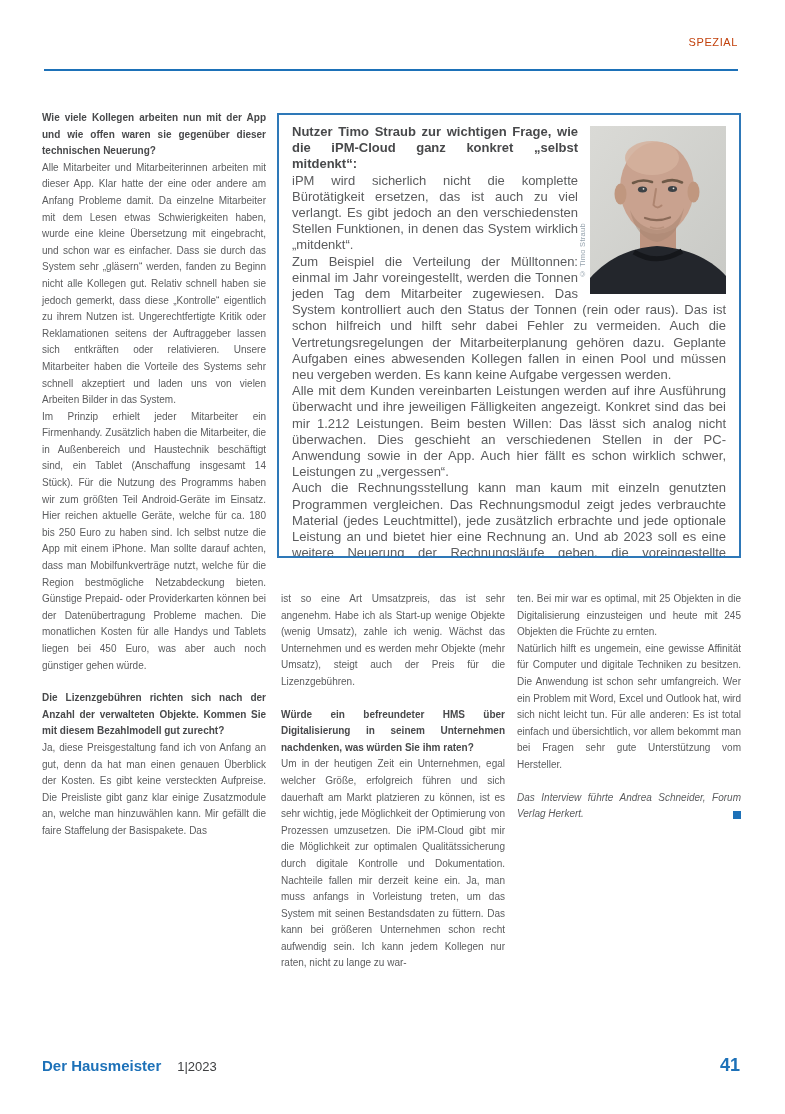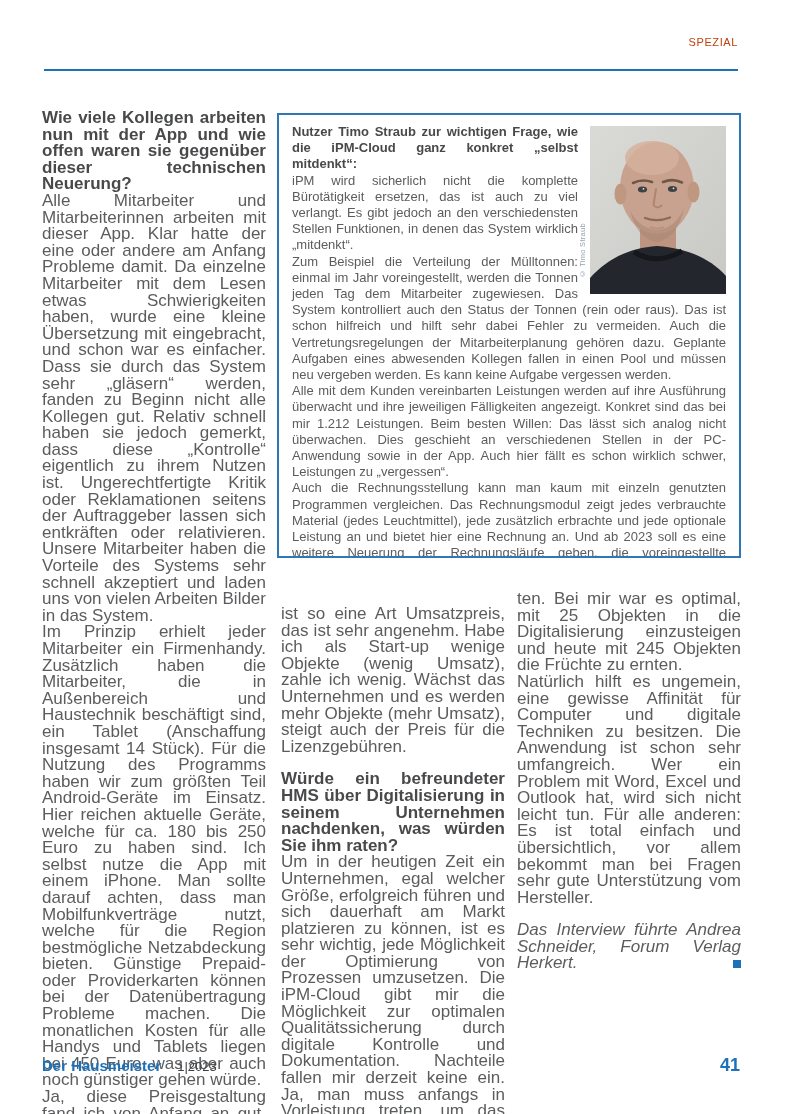--- a/index.html
+++ b/index.html
@@ -15,30 +15,30 @@
     position:absolute; top:36px; right:47px;
     font-size:11px; letter-spacing:0.6px; color:#c2410c;
   }
   .header-rule {
     position:absolute; top:69px; left:44px; width:694px; height:2px;
     background:#1d71b8;
   }
 
   
   .body-text, .question {
-    font-size:17px; line-height:16.6px; color:#5b5c5e;
+    font-size:10px; line-height:16.6px; color:#5b5c5e;
     text-align:justify; hyphens:manual;
   }
   p { margin:0; }
   .question { font-weight:bold; color:#48494b; margin-top:16px; }
   .section:first-child .question { margin-top:0; }
 
   
   .col-left  { position:absolute; left:42px;  top:110px; width:224px; }
-  .col-mid   { position:absolute; left:281px; top:591px; width:224px;margin-top:15px; }
+  .col-mid   { position:absolute; left:281px; top:591px; width:224px; }
   .col-right { position:absolute; left:517px; top:591px; width:224px; }
   .col-mid .question, .col-right .question { margin-top:16px; }
   .continuation { margin-top:0; }
 
   
   .infobox {
     position:absolute; left:277px; top:113px; width:464px; height:445px;
     border:2px solid #2e78b8; box-sizing:border-box;
     padding:9px 13px 8px 13px; background:#fff; overflow:hidden;
   }
@@ -86,20 +86,21 @@
 
   <div class="col-left">
     <div class="section">
       <p class="question">Wie viele Kollegen arbeiten nun mit der App und wie offen waren sie gegenüber dieser technischen Neuerung?</p>
       <p class="body-text">Alle Mitarbeiter und Mitarbeiterinnen arbeiten mit dieser App. Klar hatte der eine oder andere am Anfang Probleme damit. Da einzelne Mitarbeiter mit dem Lesen etwas Schwierigkeiten haben, wurde eine kleine Übersetzung mit eingebracht, und schon war es einfacher. Dass sie durch das System sehr „gläsern“ werden, fanden zu Beginn nicht alle Kollegen gut. Relativ schnell haben sie jedoch gemerkt, dass diese „Kontrolle“ eigentlich zu ihrem Nutzen ist. Ungerechtfertigte Kritik oder Reklamationen seitens der Auftraggeber lassen sich entkräften oder relativieren. Unsere Mitarbeiter haben die Vorteile des Systems sehr schnell akzeptiert und laden uns von vielen Arbeiten Bilder in das System.</p>
     </div>
     <div class="section">
       <p class="body-text">Im Prinzip erhielt jeder Mitarbeiter ein Firmenhandy. Zusätzlich haben die Mitarbeiter, die in Außenbereich und Haustechnik beschäftigt sind, ein Tablet (Anschaffung insgesamt 14 Stück). Für die Nutzung des Programms haben wir zum größten Teil Android-Geräte im Einsatz. Hier reichen aktuelle Geräte, welche für ca. 180 bis 250 Euro zu haben sind. Ich selbst nutze die App mit einem iPhone. Man sollte darauf achten, dass man Mobilfunkverträge nutzt, welche für die Region bestmögliche Netzabdeckung bieten. Günstige Prepaid- oder Providerkarten können bei der Datenübertragung Probleme machen. Die monatlichen Kosten für alle Handys und Tablets liegen bei 450 Euro, was aber auch noch günstiger gehen würde.</p>
     </div>
     <div class="section">
+      <p class="question">Die Lizenzgebühren richten sich nach der Anzahl der verwalteten Objekte. Kommen Sie mit diesem Bezahlmodell gut zurecht?</p>
       <p class="body-text">Ja, diese Preisgestaltung fand ich von Anfang an gut, denn da hat man einen genauen Überblick der Kosten. Es gibt keine versteckten Aufpreise. Die Preisliste gibt ganz klar einige Zusatzmodule an, welche man hinzuwählen kann. Mir gefällt die faire Staffelung der Basispakete. Das</p>
     </div>
   </div>
 
   <div class="infobox">
 
     <div class="photo-wrap">
       <svg class="photo" viewBox="0 0 136 168" xmlns="http://www.w3.org/2000/svg" aria-hidden="true">
         <defs>
           <linearGradient id="bgGrad" x1="0" y1="0" x2="1" y2="1">

